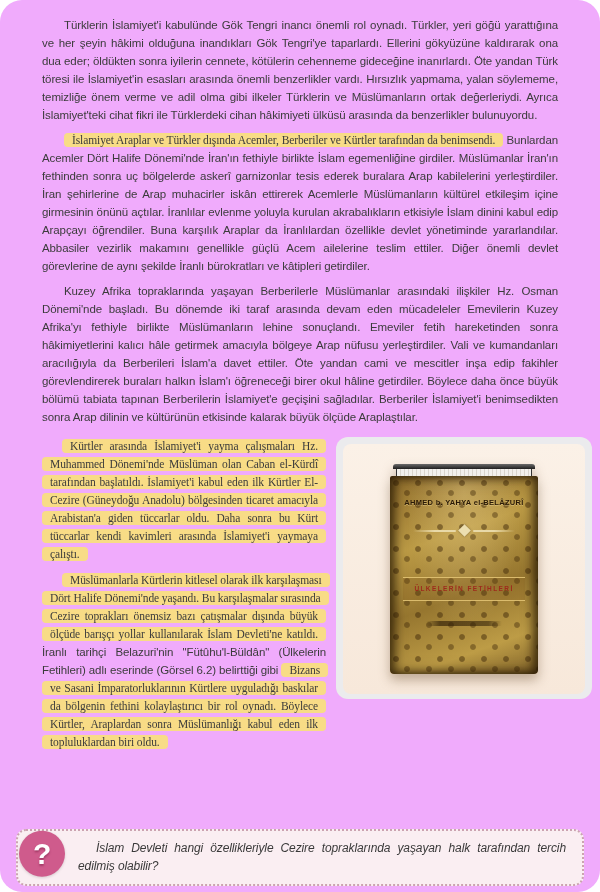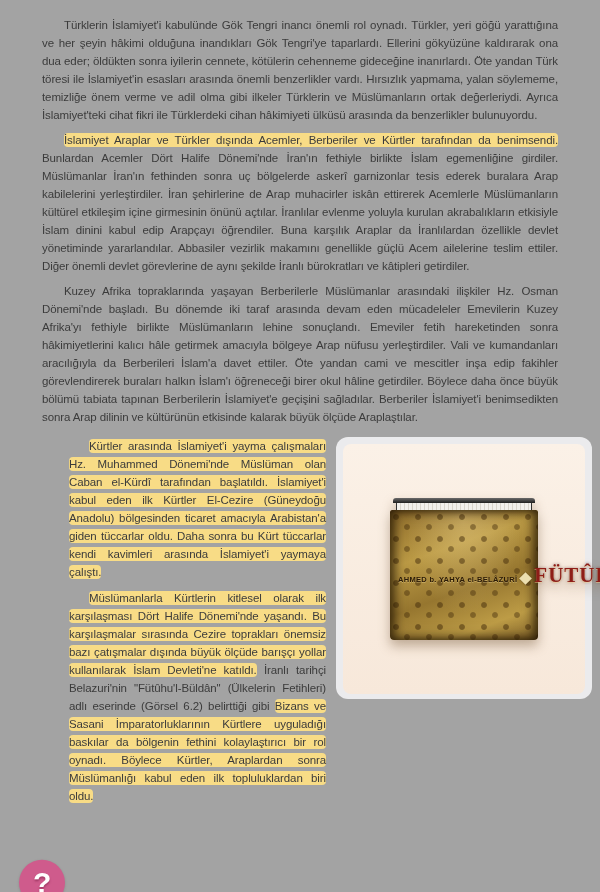--- a/index.html
+++ b/index.html
@@ -4,32 +4,33 @@
 <style>
   html,body{margin:0;padding:0;background:#ffffff;}
   .page{
     width:600px;height:892px;box-sizing:border-box;
     padding:16px 42px 6px;
     display:flex;flex-direction:column;
     overflow:hidden;
     font-family:"Liberation Sans","DejaVu Sans",sans-serif;
     font-size:11.5px;line-height:18px;color:#3b3b3b;
     letter-spacing:-0.1px;
-    background:#a3a3a3;
+    background:#f0abfc;
+    border-radius:22px;
   }
   p.para{margin:0 0 7px;text-align:justify;text-indent:22px;}
   mark.hl{
     background:var(--highlight,#f8dc86);
     color:inherit;
-    padding:1px 0;border-radius:4px;
-    -webkit-box-decoration-break:clone;box-decoration-break:clone;
+    padding:1px 8px;border-radius:4px;
+    -webkit-box-decoration-break:clone;box-decoration-break:clone;font-family:Liberation Serif, serif;
   }
   
   .columns{display:flex;gap:10px;align-items:flex-start;margin-top:4px;}
-  .col-left{flex:1;min-width:0;margin-left:27px;}
+  .col-left{flex:1;min-width:0;}
   .col-left p.para{margin-bottom:8px;text-indent:20px;}
   
   .figure-box{
     width:256px;margin:0 -34px 0 0;flex:0 0 auto;
     background:var(--figure-bg,#ebebed);
     border-radius:12px;padding:7px 7px 5px;box-sizing:border-box;
   }
   .figure-image{
     background:linear-gradient(180deg,#fbf1e7,var(--photo-bg,#f7e8da));
     border-radius:8px;height:250px;
@@ -43,23 +44,23 @@
   .figure-caption b{font-weight:bold;}
   
   .book{width:148px;position:relative;filter:drop-shadow(0 6px 6px rgba(120,90,60,.45));}
   .book-topboard{height:5px;margin:0 3px;background:linear-gradient(#6a6a6a,#1f1f1f);border-radius:3px 3px 0 0;}
   .book-pages{
     height:7px;margin:0 6px;
     background:repeating-linear-gradient(90deg,#f2f0ec 0 3px,#d9d5cd 3px 4px);
     border-left:1px solid #333;border-right:1px solid #333;
   }
   .book-cover{
-    height:130px;border-radius:2px 2px 4px 4px;
+    height:198px;border-radius:2px 2px 4px 4px;
     padding:10px 8px 8px;box-sizing:border-box;
-    display:flex;flex-direction:row;align-items:center;
+    display:flex;flex-direction:column;align-items:center;
     background-image:
       radial-gradient(circle 3px at 6px 7px,  rgba(61,38,7,.48) 0 2.4px, transparent 3.4px),
       radial-gradient(circle 3px at 17px 17px, rgba(61,38,7,.42) 0 2.4px, transparent 3.4px),
       radial-gradient(ellipse at 50% 8%, rgba(255,232,170,.30), transparent 55%),
       linear-gradient(160deg,#8f6d2c,#bb9a45 32%,#96762f 58%,#bd9c46 82%,#82642a);
     background-size:22px 22px,22px 22px,100% 100%,100% 100%;
     box-shadow:inset 0 0 16px rgba(40,24,4,.55), inset 5px 0 9px rgba(28,17,2,.55), inset -5px 0 9px rgba(28,17,2,.55);
   }
   .book-author{
     font-size:7.5px;font-weight:bold;letter-spacing:.3px;color:#2a1a06;
@@ -132,30 +133,31 @@
           <div class="book-topboard"></div>
           <div class="book-pages"></div>
           <div class="book-cover">
             <div class="book-author">AHMED b. YAHYA el-BELÂZURÎ</div>
             <div class="ornament">
               <span class="orn-line"></span>
               <span class="orn-diamond"></span>
               <span class="orn-line"></span>
             </div>
             <div class="book-title">
-              <span>FÜTÛHU'L</span><br>
+              <br>
             </div>
             <div class="book-subtitle">ÜLKELERİN FETİHLERİ</div>
             <div class="book-imprint-blur"></div>
           </div>
         </div>
       </div>
     </figure>
   </div>
 
   <div class="question-row">
     <div class="q-circle">
         <span>?</span>
       </div>
+    <p class="q-box" style="margin:0"><span>İslam Devleti hangi özellikleriyle Cezire topraklarında yaşayan halk tarafından tercih edilmiş olabilir?</span></p>
   </div>
 
 
 </div>
 
 </body></html>

